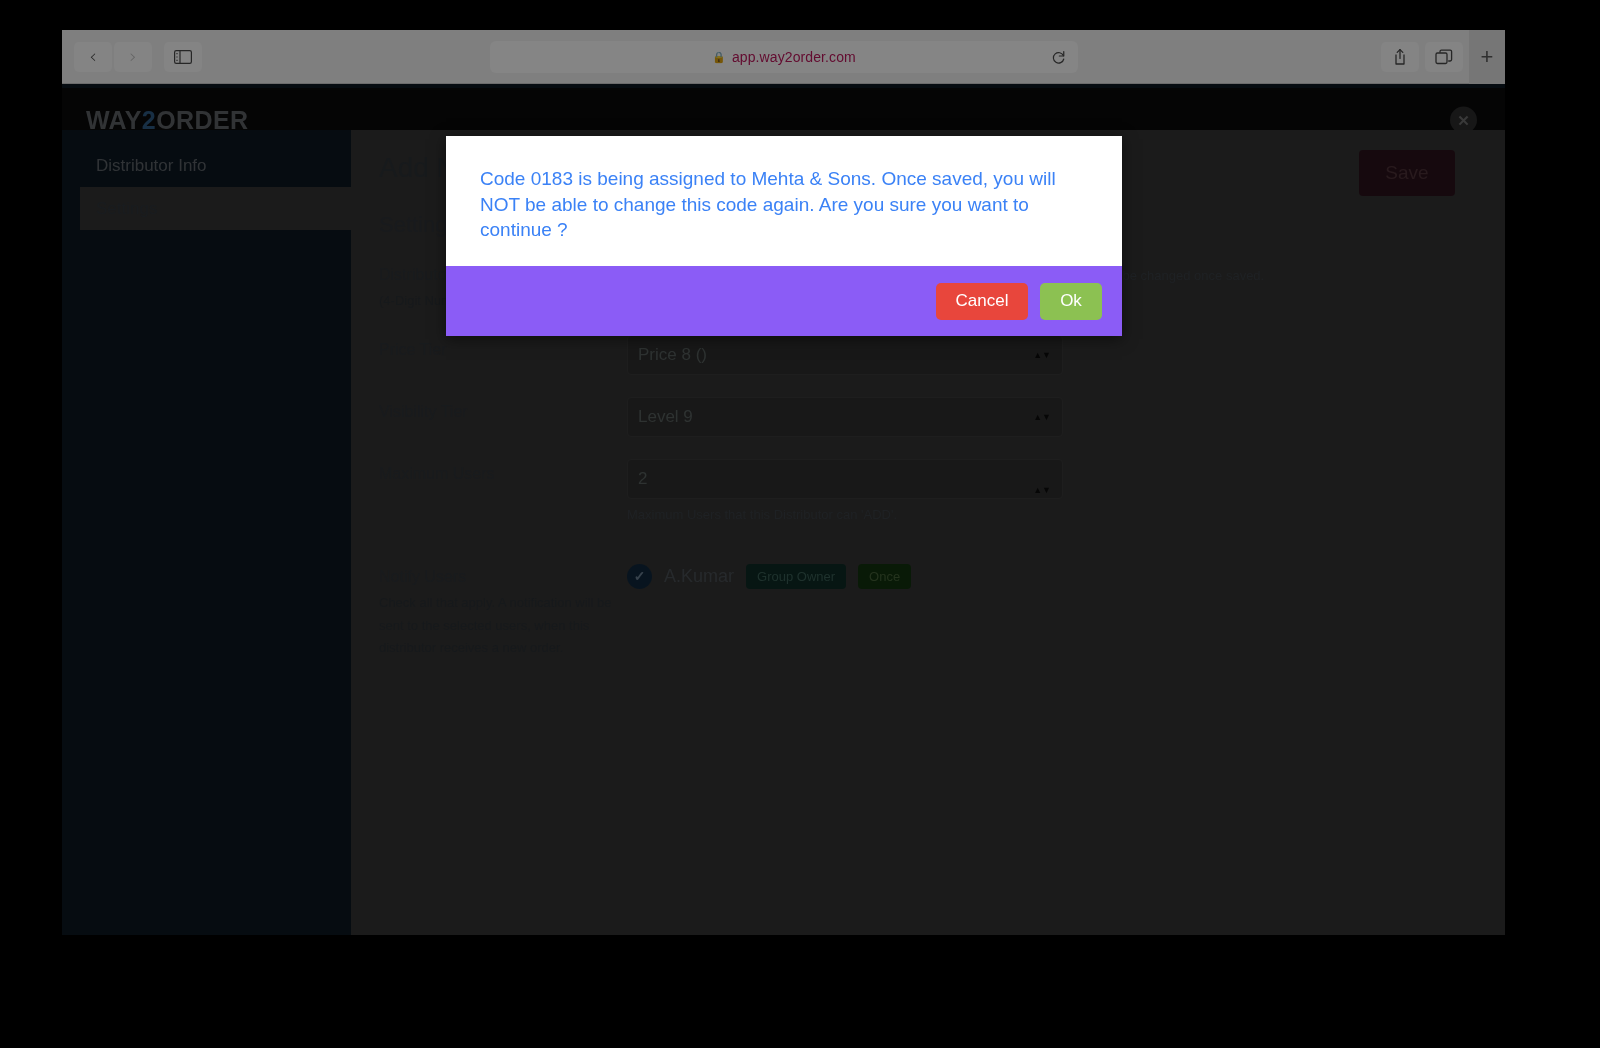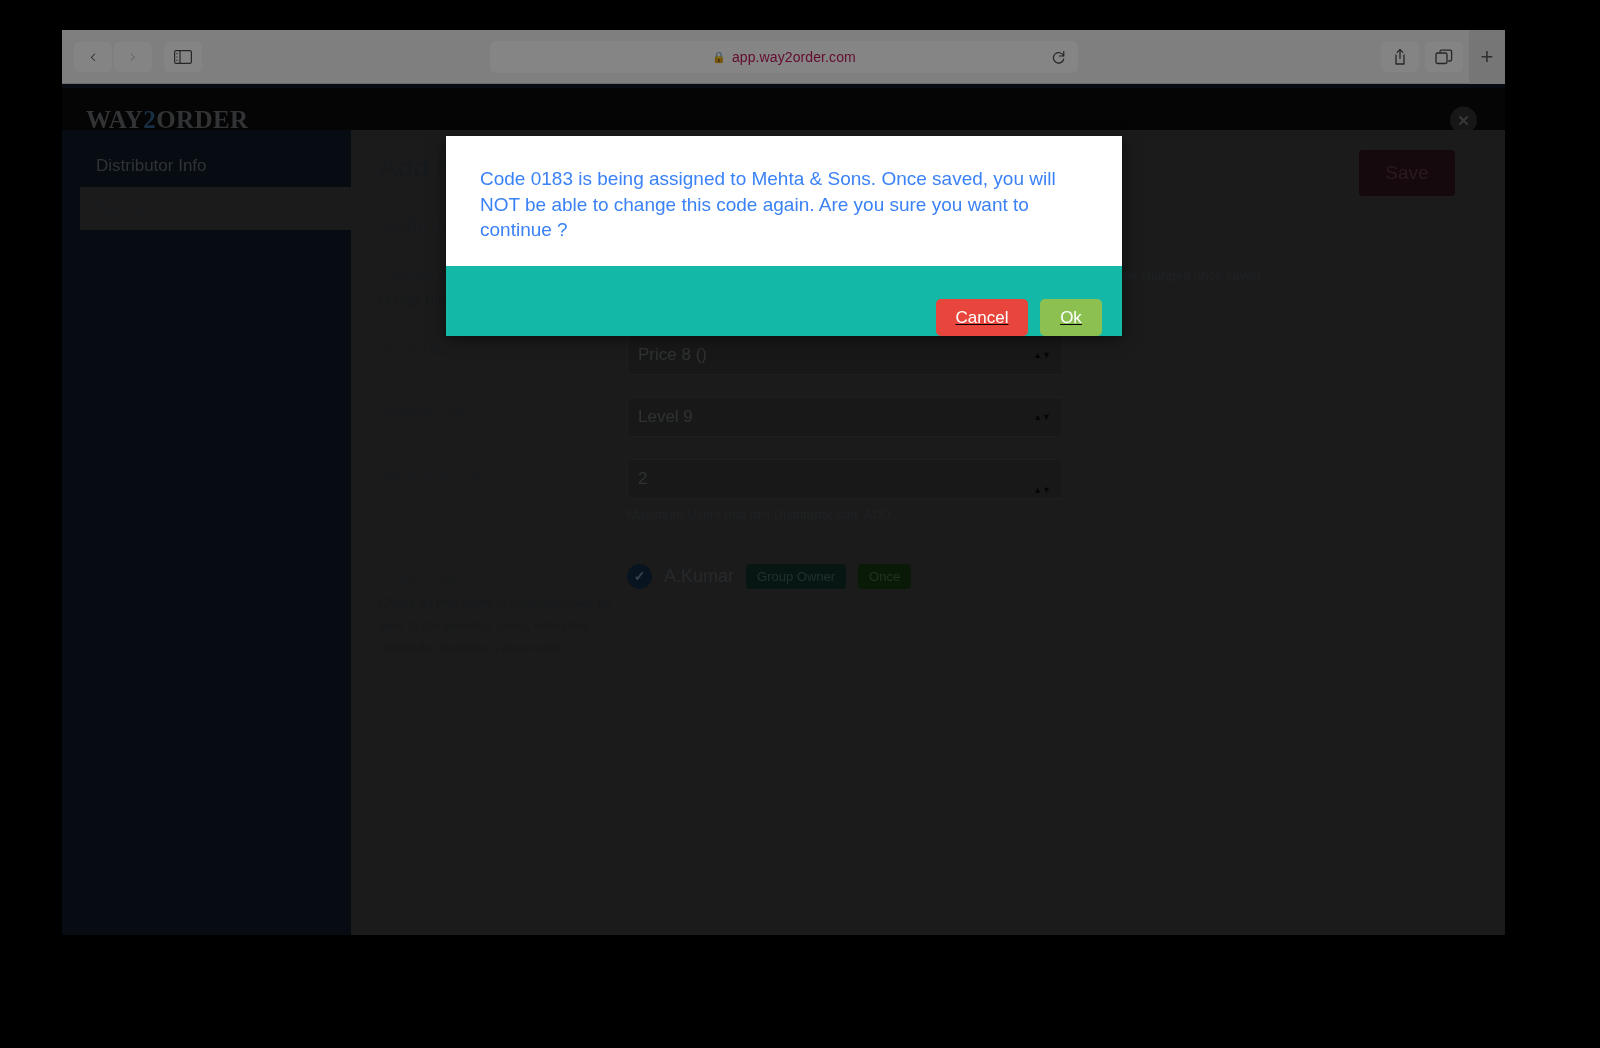--- a/index.html
+++ b/index.html
@@ -67,21 +67,21 @@
     display: flex; align-items: center; justify-content: center;
     color: #5a5a5a; font-size: 22px; font-weight: 300;
   }
 
   
   #app { position: absolute; left: 0; top: 54px; width: 100%; height: 851px; }
 
   #topbar {
     position: absolute; left: 0; top: 4px; width: 100%; height: 64px;
     background: #0a0a0b;
-    display: flex; align-items: center; font-family: Liberation Serif, serif;
+    display: flex; align-items: center;
   }
   #brand {
     margin-left: 24px;
     font-size: 25px; font-weight: 700; letter-spacing: .4px;
     color: #5e6266;
   }
   #brand .accent { color: #2e5a82; }
   #close-icon {
     position: absolute; right: 28px; top: 50%; transform: translateY(-50%);
     width: 27px; height: 27px; border-radius: 50%;
@@ -192,23 +192,23 @@
   }
   #modal-body {
     flex: 1;
     padding: 30px 34px 0 34px;
   }
   #modal-message {
     color: #3b82f6; font-size: 19px; line-height: 1.35;
   }
   #modal-footer {
     height: 70px;
-    background: #14b8a6;
-    display: flex; align-items: flex-end; justify-content: flex-end;
-    gap: 12px; padding-right: 20px; text-decoration: underline;
+    background: #8b5cf6;
+    display: flex; align-items: center; justify-content: flex-end;
+    gap: 12px; padding-right: 20px;
   }
   .m-btn {
     border: none; border-radius: 5px;
     color: #fff; font-size: 17px;
     padding: 0 18px; height: 37px;
     min-width: 62px;
   }
   .m-btn.cancel { background: #e8463c; width: 92px; }
   .m-btn.ok { background: #8cc152; width: 62px; }
 </style>

